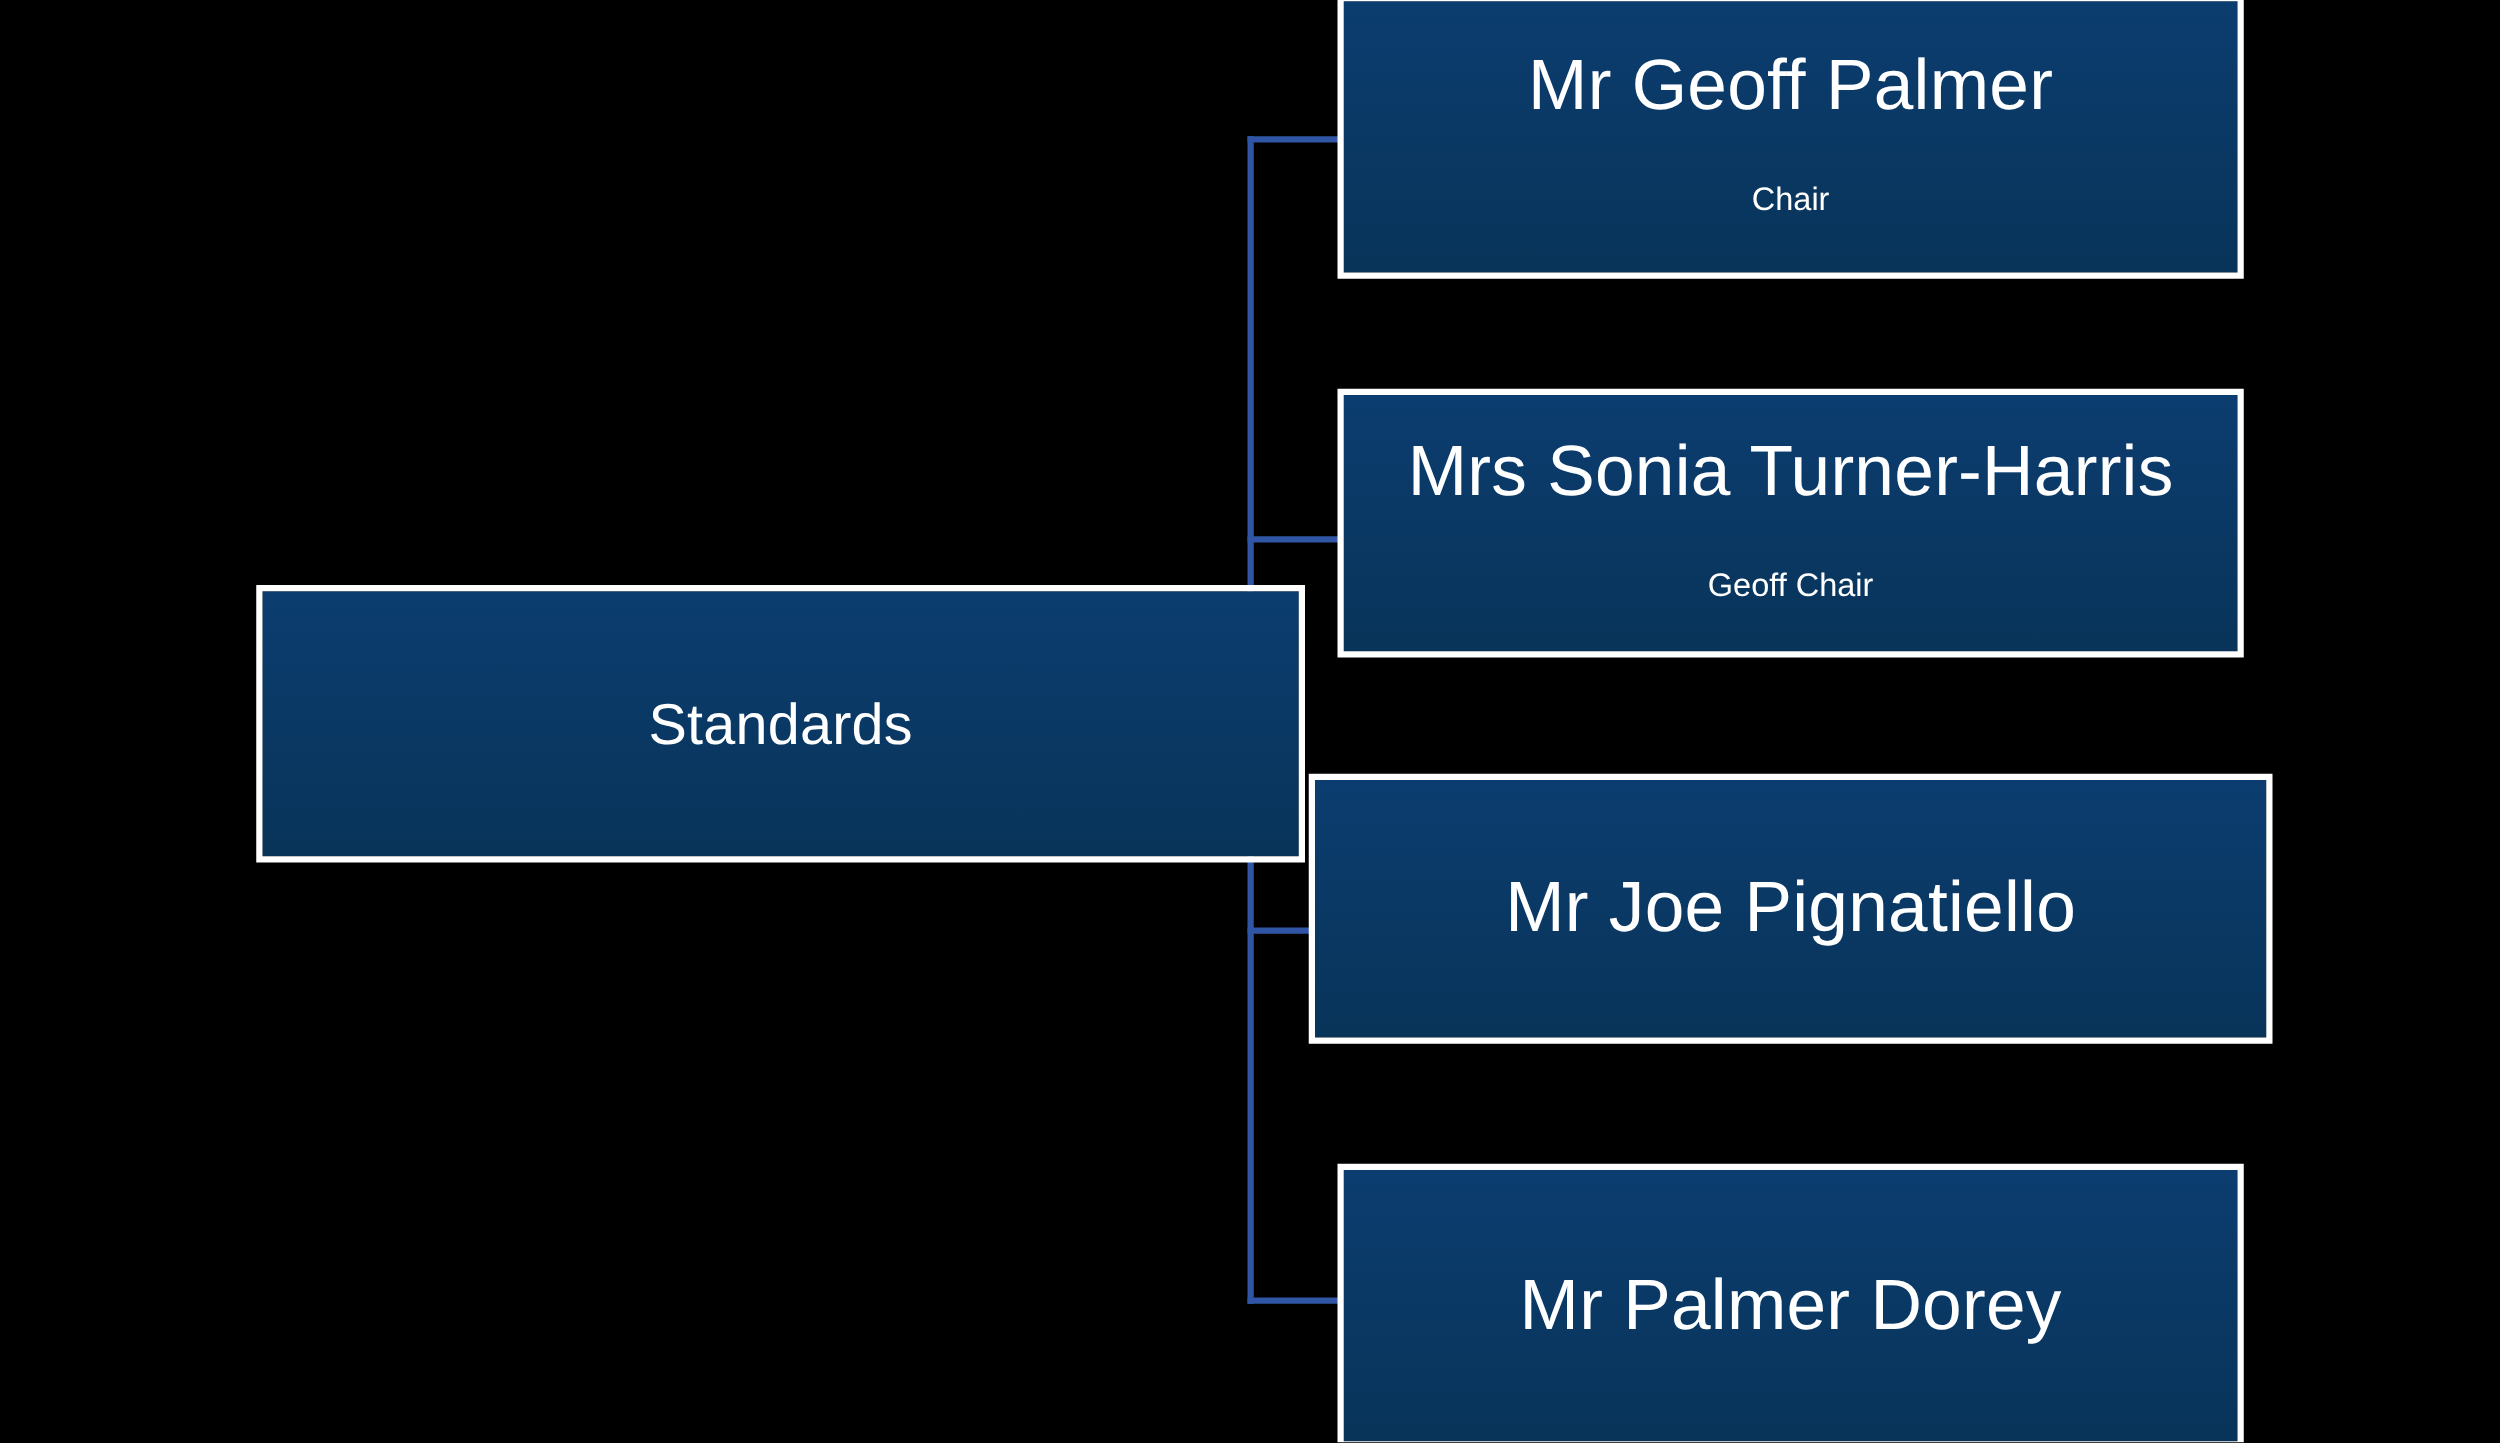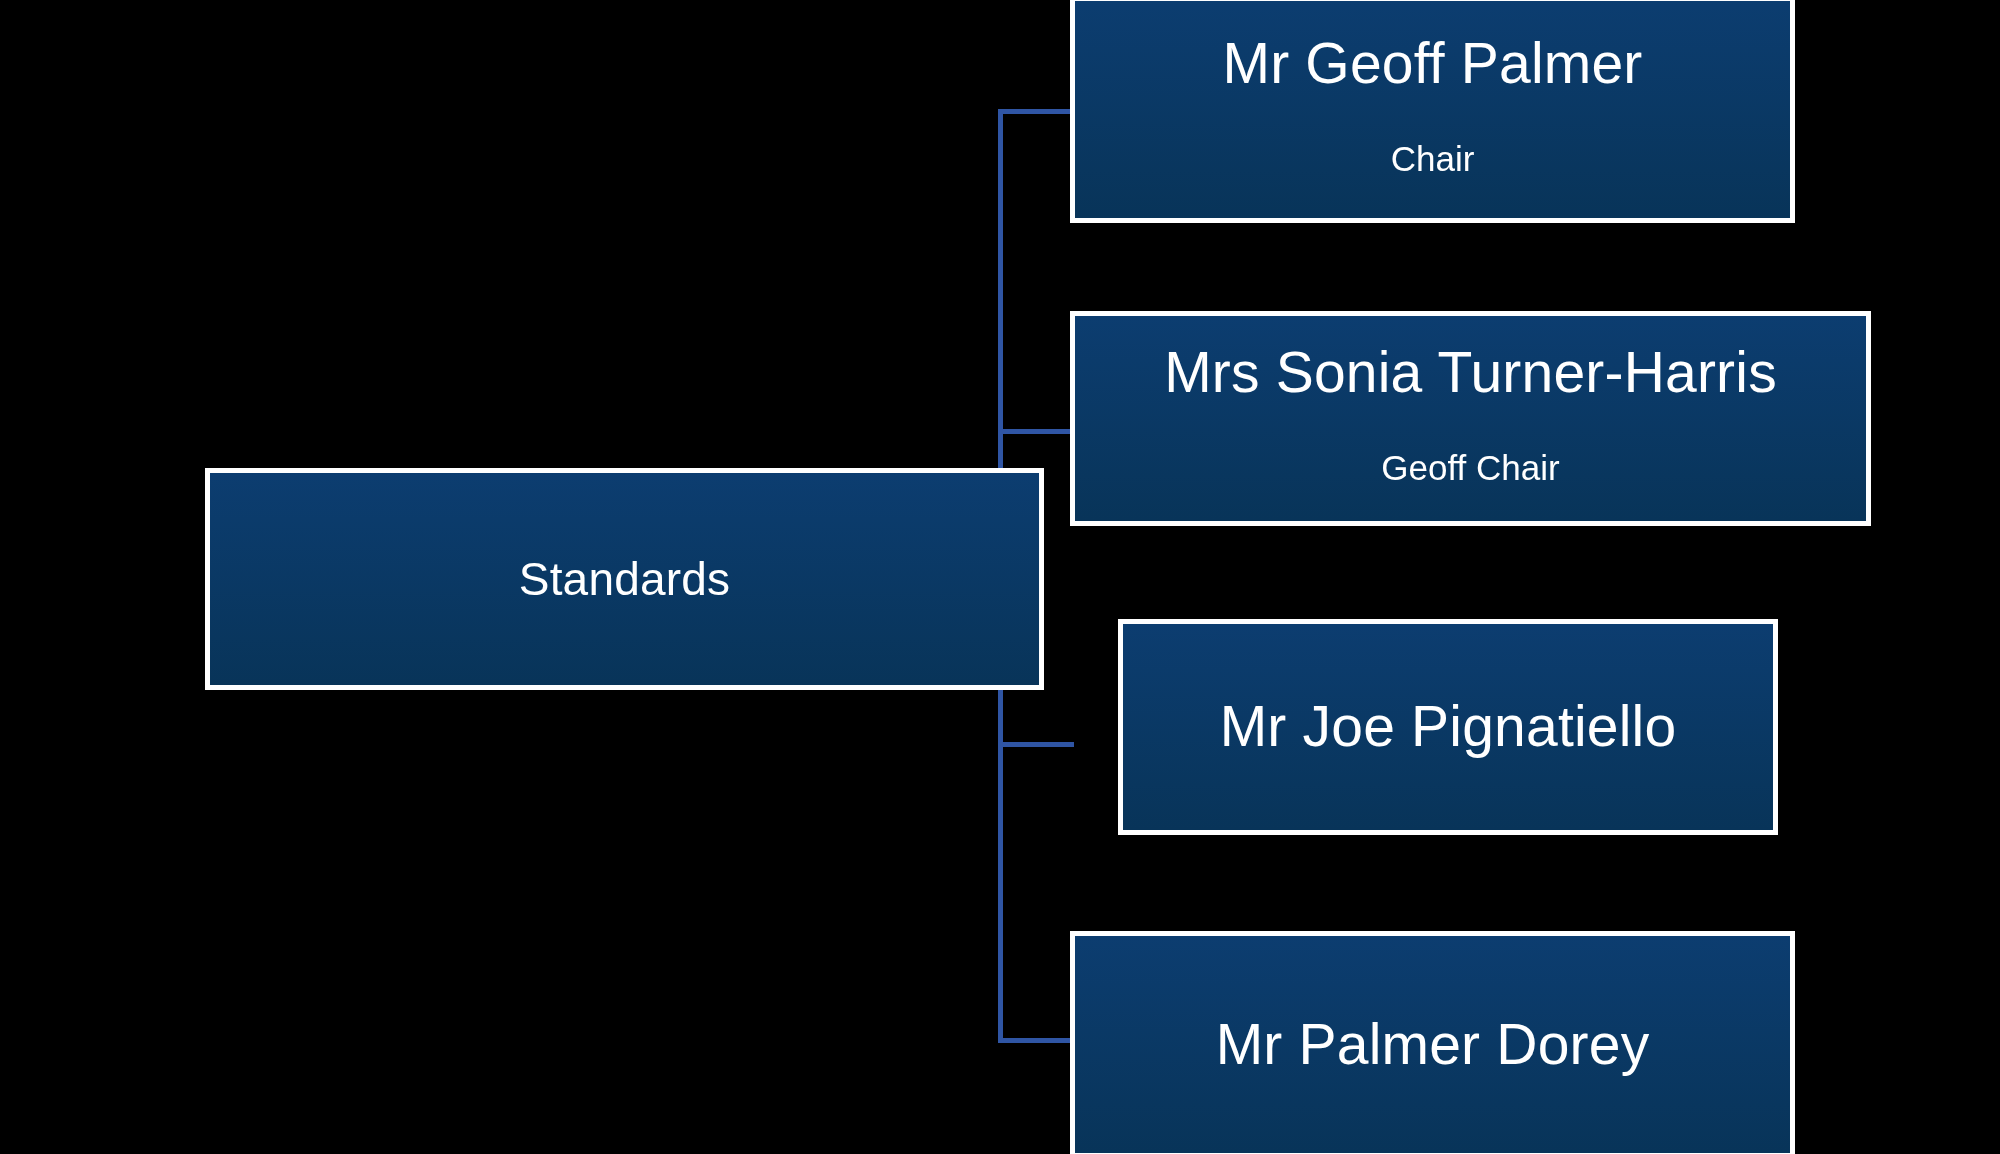--- a/index.html
+++ b/index.html
@@ -63,21 +63,21 @@
     text-align: center;
   }
   .node .name {
     font-size: 57px;
     font-weight: 400;
     line-height: 1.05;
     letter-spacing: 0.2px;
     white-space: nowrap;
   }
   .node .role {
-    font-size: 35px;
+    font-size: 26px;
     font-weight: 400;
     line-height: 1.1;
     margin-top: 46px;
     white-space: nowrap;
   }
   .node.has-role .name {
     margin-top: -6px;
   }
 
   
@@ -94,27 +94,27 @@
   
   #node-child-0 {
     left: 1070px;
     top: -4px;
     width: 725px;
     height: 227px;
   }
   #node-child-1 {
     left: 1070px;
     top: 311px;
-    width: 801px;
+    width: 725px;
     height: 215px;
   }
   #node-child-2 {
-    left: 1118px;
+    left: 1047px;
     top: 619px;
-    width: 660px;
+    width: 771px;
     height: 216px;
   }
   #node-child-3 {
     left: 1070px;
     top: 931px;
     width: 725px;
     height: 227px;
   }
 </style>
 </head>

